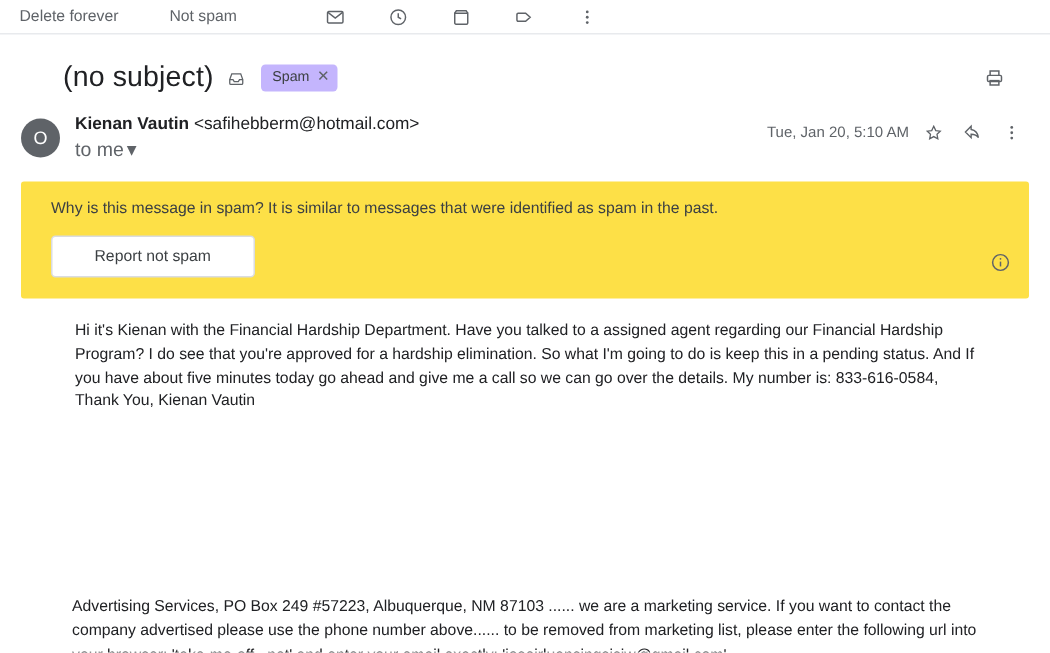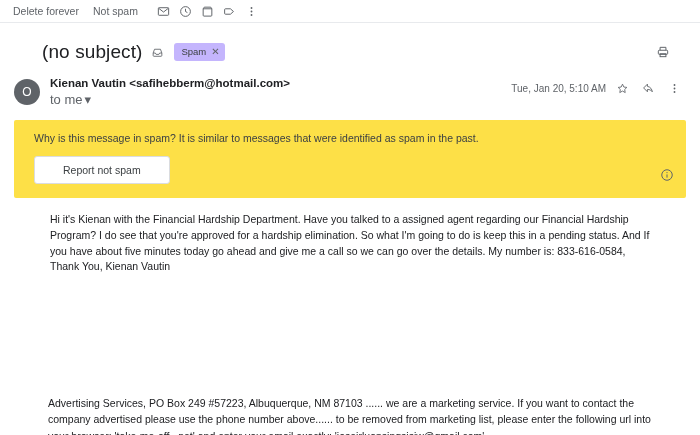--- a/index.html
+++ b/index.html
@@ -15,21 +15,21 @@
     overflow: hidden;
   }
 
   
   .toolbar {
     height: 22px;
     display: flex;
     align-items: center;
     padding: 0 6px;
     border-bottom: 1px solid #e8eaed;
-    gap: 0;
+    gap: 20px;
     background: #ffffff;
   }
   .tb-text {
     font-size: 10.5px;
     color: #5f6368;
     padding: 3px 7px;
     border-radius: 3px;
     white-space: nowrap;
     cursor: pointer;
   }
@@ -119,21 +119,21 @@
   .sender-main {
     margin-left: 10px;
     flex: 1;
     min-width: 0;
   }
   .sender-name {
     font-size: 11.5px;
     font-weight: bold;
     color: #202124;
   }
-  .sender-name .addr { font-weight: bold; }
+  .sender-name .addr { font-weight: normal; }
   .sender-to {
     font-size: 13px;
     color: #5f6368;
     margin-top: 3px;
     display: inline-flex;
     align-items: center;
     gap: 2px;
     cursor: pointer;
   }
   .sender-right {

